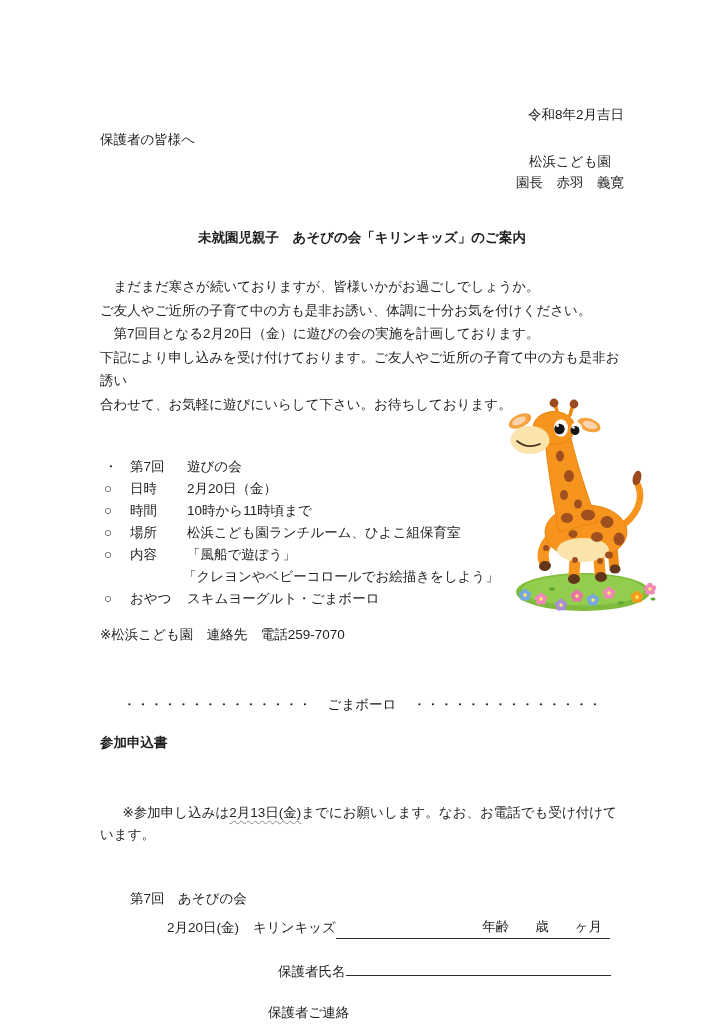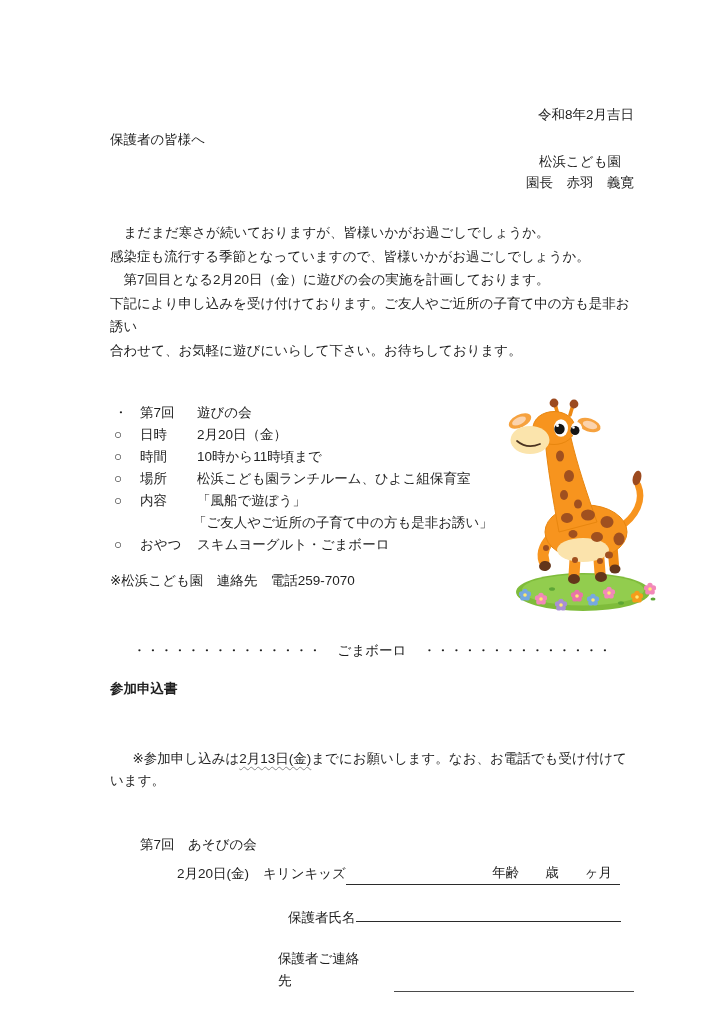--- a/index.html
+++ b/index.html
@@ -4,21 +4,20 @@
 <style>
   html,body { margin:0; padding:0; background:#ffffff; }
   .page {
     position:relative;
     width:708px; height:1024px;
     background:#ffffff;
     font-family:"Liberation Sans","DejaVu Sans",sans-serif;
     font-size:13.5px;
     color:#1f1f1f;
     overflow:hidden;
-    padding-left:10px;
   }
   .content { width:524px; padding:104px 0 0 100px; }
   .line { line-height:21px; white-space:pre-wrap; }
   .right { text-align:right; }
   .org-inner { display:inline-block; text-align:center; }
   .doc-title {
     margin-top:36px;
     text-align:center;
     font-weight:bold;
     white-space:pre-wrap;
@@ -72,24 +71,25 @@
 
     <div class="line right">令和8年2月吉日</div>
     <div class="line" style="margin-top:4px;">保護者の皆様へ</div>
     <div class="right" style="margin-top:1px;">
       <div class="org-inner">
         <div class="line">松浜こども園</div>
         <div class="line">園長　赤羽　義寛</div>
       </div>
     </div>
 
+    <div class="doc-title">未就園児親子　あそびの会「キリンキッズ」のご案内</div>
 
     <div class="para">
       <div>　まだまだ寒さが続いておりますが、皆様いかがお過ごしでしょうか。</div>
-      <div>感染症も流行する季節となっていますので、皆様いかがお過ごしでしょうか。</div>
+      <div>ご友人やご近所の子育て中の方も是非お誘い、体調に十分お気を付けください。</div>
       <div>　第7回目となる2月20日（金）に遊びの会の実施を計画しております。</div>
       <div>下記により申し込みを受け付けております。ご友人やご近所の子育て中の方も是非お誘い</div>
       <div>合わせて、お気軽に遊びにいらして下さい。お待ちしております。</div>
     </div>
 
     <div class="ev-list">
       <div class="ev-row">
         <span class="ev-marker">・</span>
         <span class="ev-label">第7回</span>
         <span class="ev-value">遊びの会</span>
@@ -107,21 +107,21 @@
       <div class="ev-row">
         <span class="ev-marker">○</span>
         <span class="ev-label">場所</span>
         <span class="ev-value">松浜こども園ランチルーム、ひよこ組保育室</span>
       </div>
       <div class="ev-row">
         <span class="ev-marker">○</span>
         <span class="ev-label">内容</span>
         <span class="ev-value">「風船で遊ぼう」</span>
       </div>
-      <div class="ev-row2">「ご友人やご近所の子育て中の方も是非お誘い」</div>
+      <div class="ev-row2">「クレヨンやベビーコロールでお絵描きをしよう」</div>
       <div class="ev-row">
         <span class="ev-marker">○</span>
         <span class="ev-label">おやつ</span>
         <span class="ev-value">スキムヨーグルト・ごまボーロ</span>
       </div>
     </div>
 
     <div class="contact">※松浜こども園　連絡先　電話259-7070</div>
 
     <div class="cutline">

